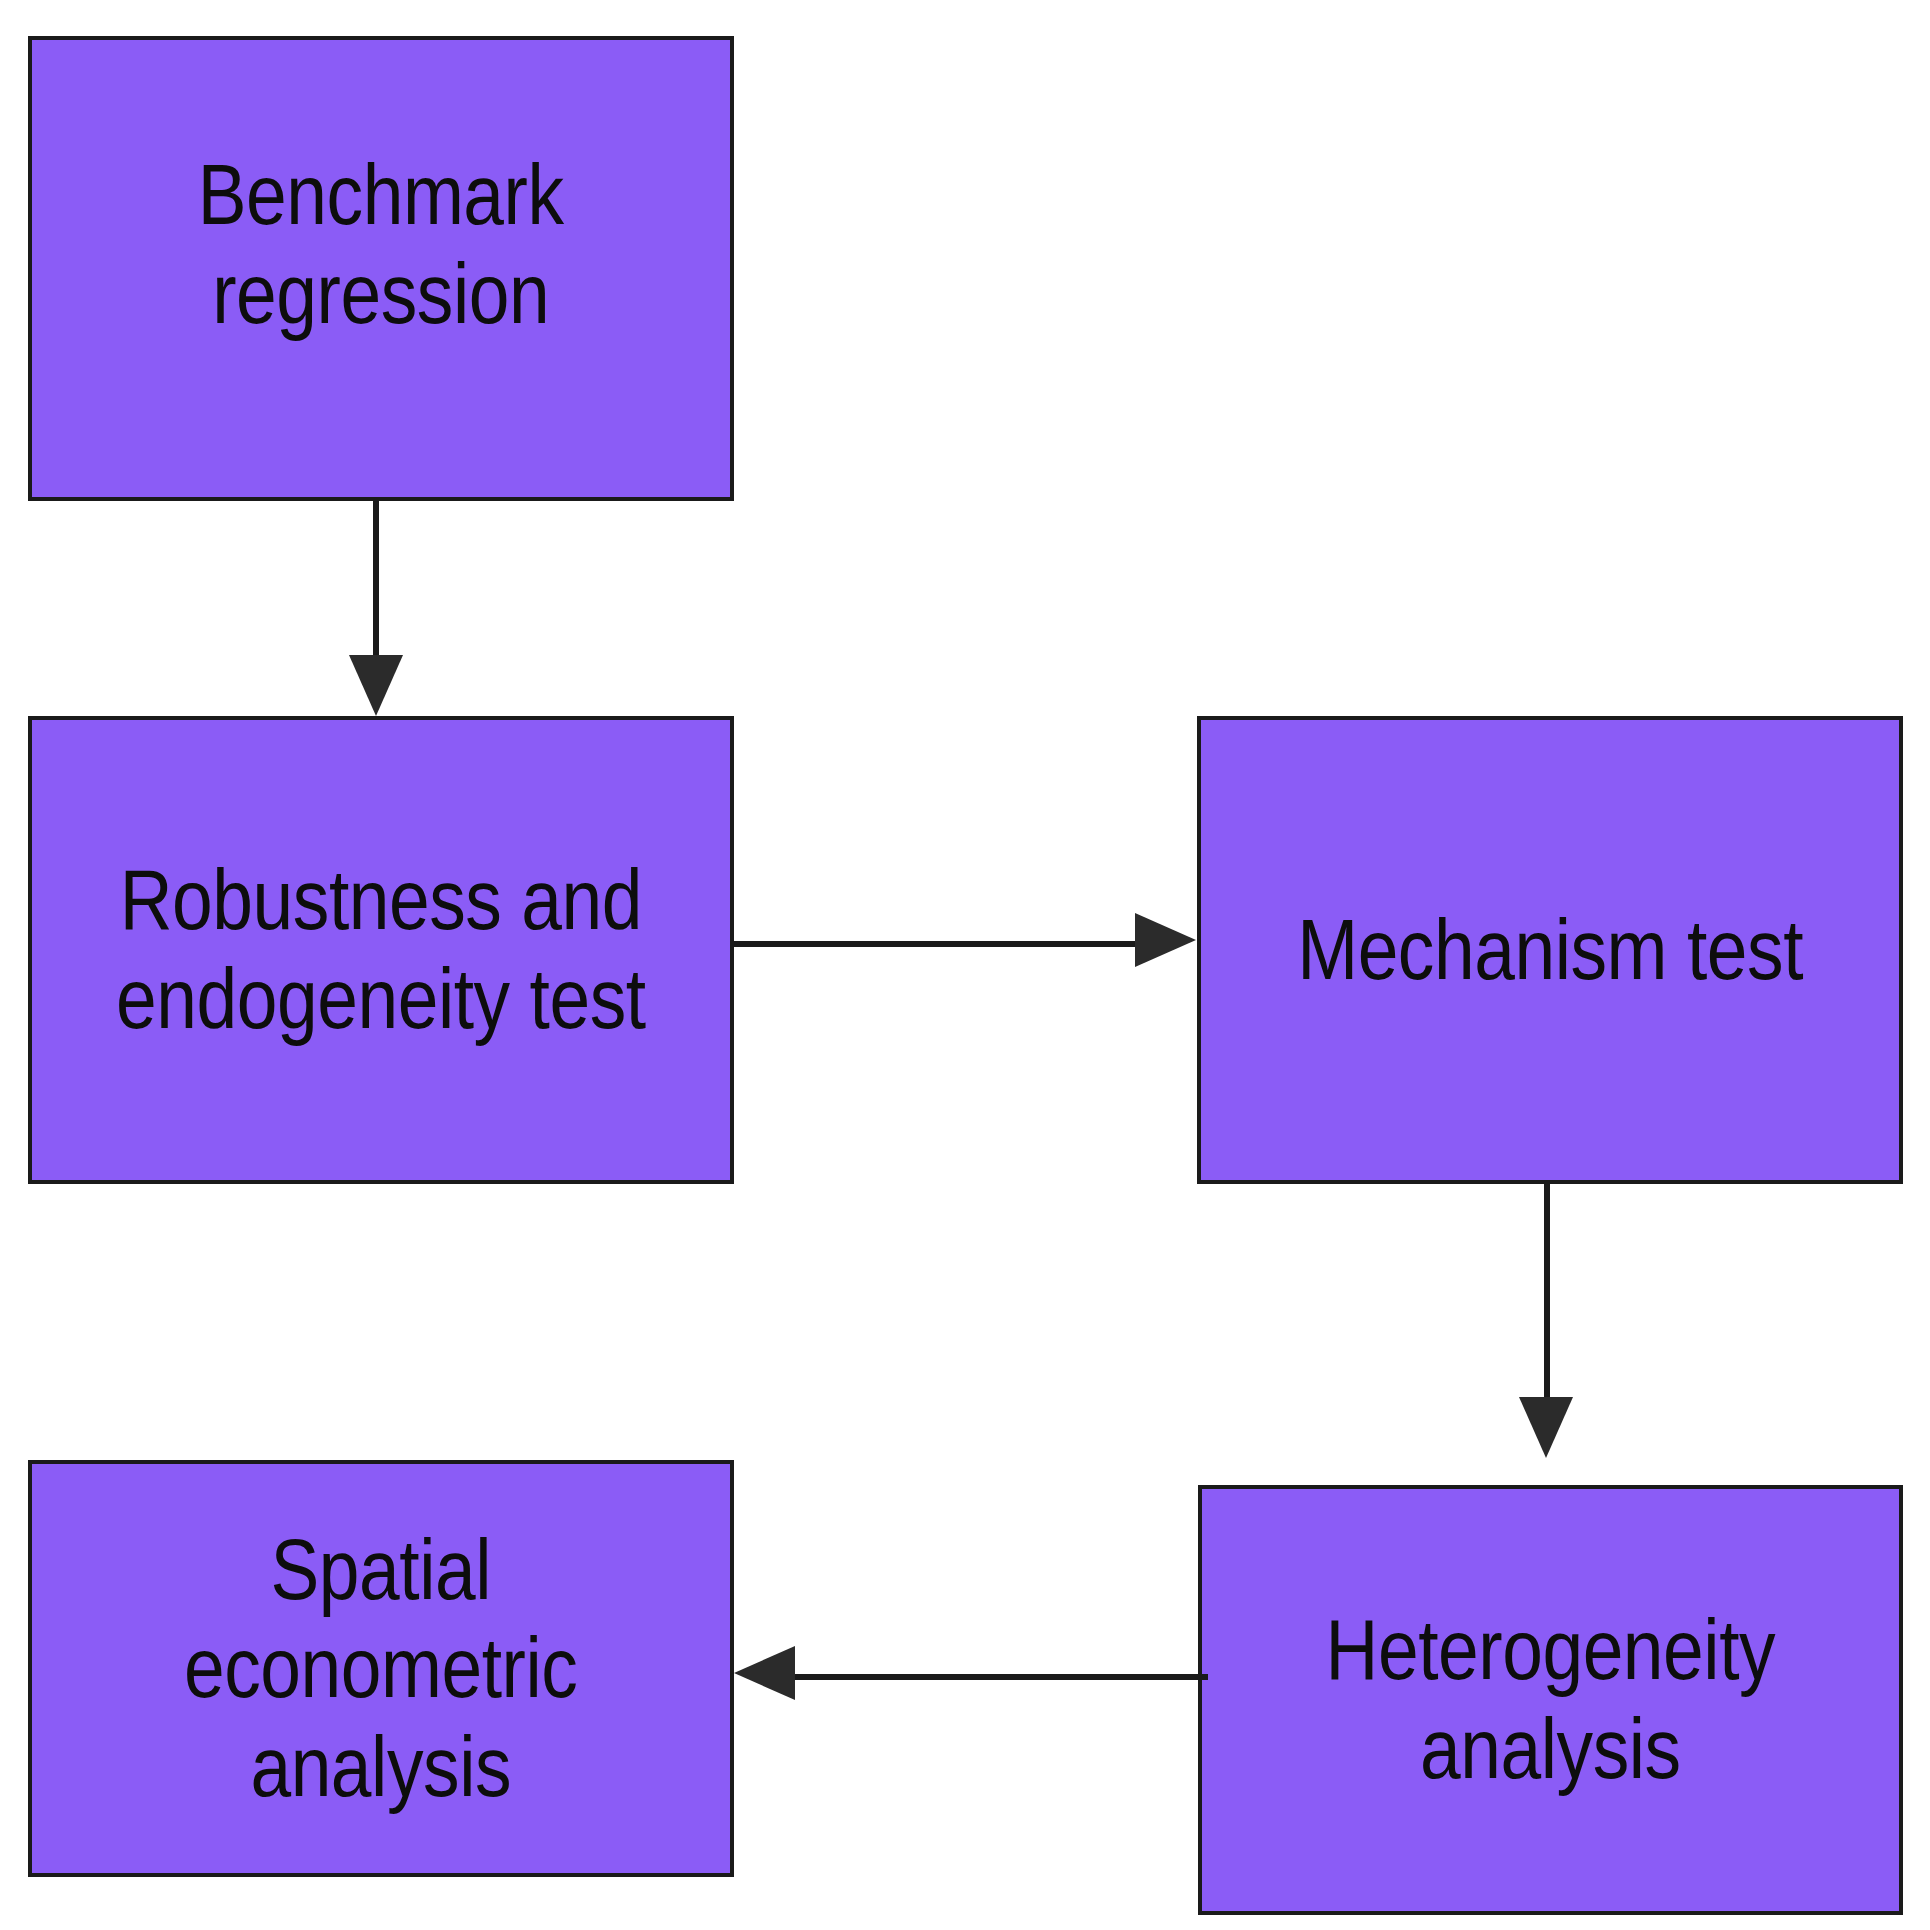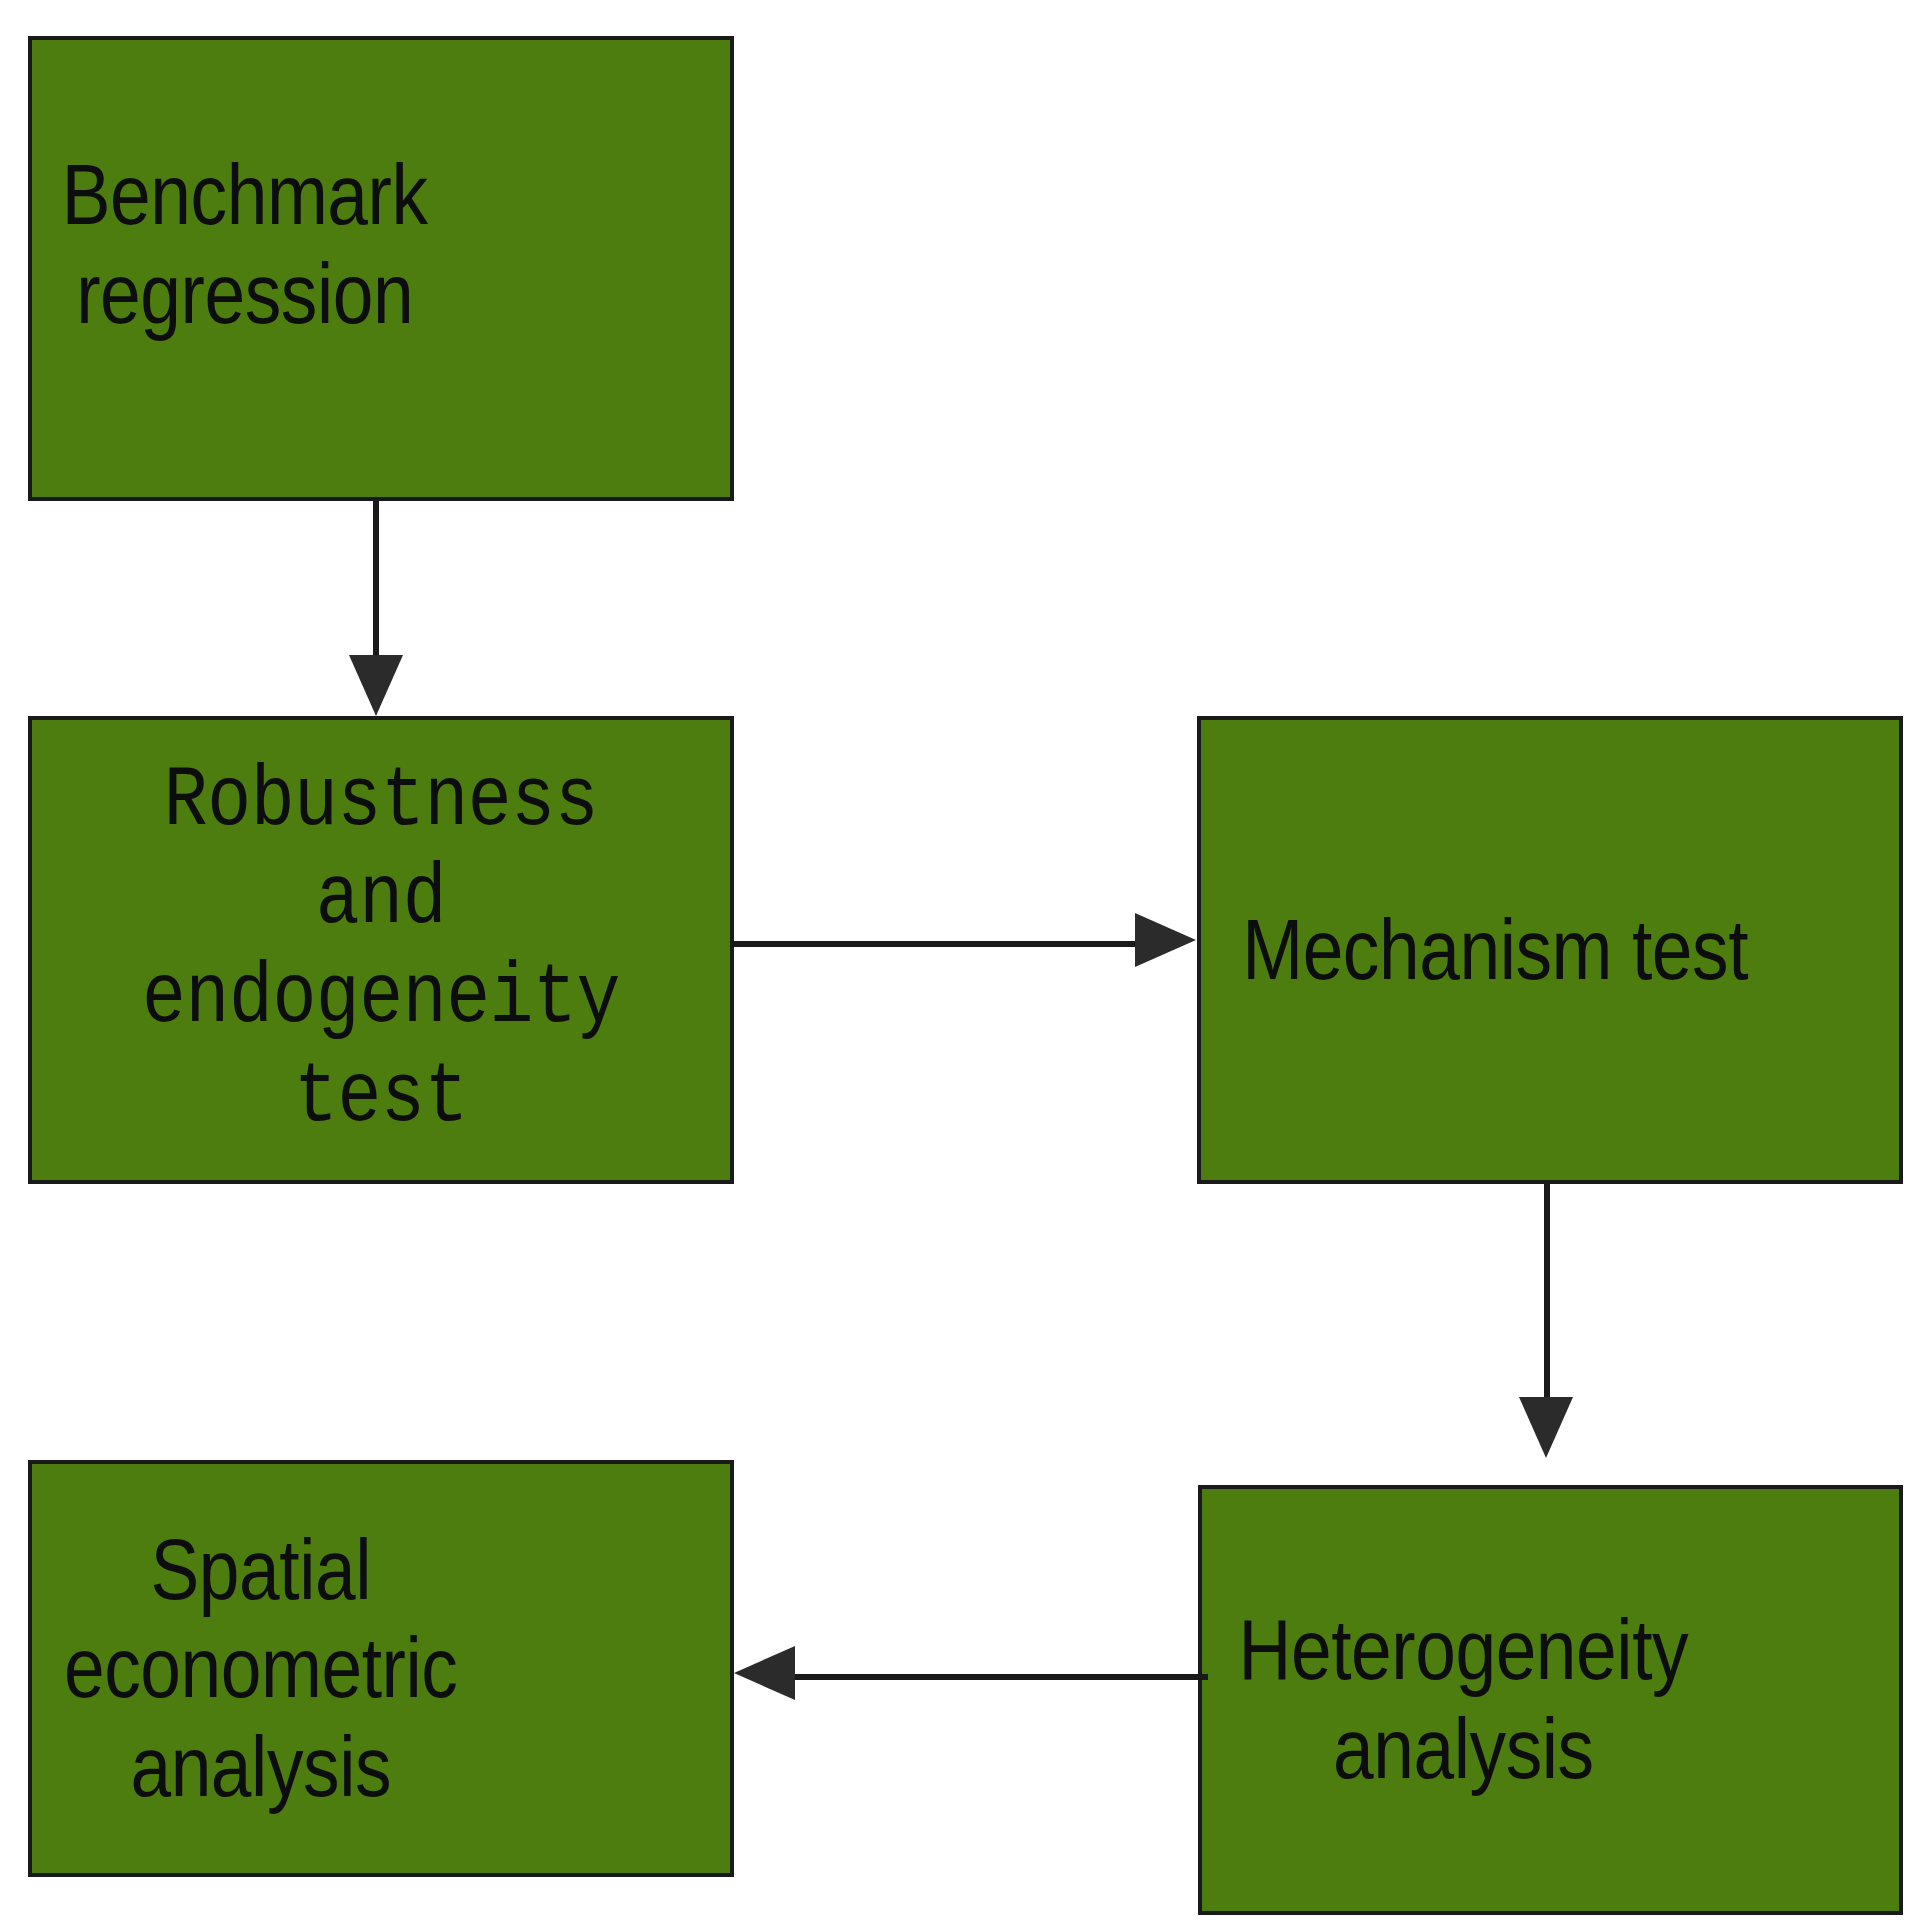--- a/index.html
+++ b/index.html
@@ -12,44 +12,45 @@
     width: 1931px;
     height: 1931px;
     background: #ffffff;
     overflow: hidden;
     font-family: "Liberation Sans", "DejaVu Sans", sans-serif;
   }
   .node {
     position: absolute;
     box-sizing: border-box;
     border: 4.9px solid #1a1a1a;
-    background: #4d7c0f;
+    background: #8b5cf6;
     display: flex;
     align-items: center;
+    justify-content: center;
   }
   .node-label {
     text-align: center;
     color: #0d0d0d;
     font-size: 85px;
     line-height: 1.16;
     font-weight: 400;
     letter-spacing: -0.5px;
     white-space: pre-line;
     transform: scaleX(0.86);
     transform-origin: center center;
   }
   
   #node-benchmark-regression {
     left: 27.6px;  top: 36px;  width: 706px; height: 465px;
     align-items: flex-start;
   }
   #node-benchmark-regression .node-label { margin-top: 106px; }
 
   #node-robustness-endogeneity {
-    left: 27.6px;  top: 716px; width: 706px; height: 468px; font-family: Liberation Mono, monospace;
+    left: 27.6px;  top: 716px; width: 706px; height: 468px;
   }
   #node-mechanism-test {
     left: 1197px; top: 716px; width: 706px; height: 468px;
   }
   #node-heterogeneity-analysis {
     left: 1198px; top: 1461px; width: 705px; height: 430px; margin-top: 24px;
   }
   #node-spatial-econometric {
     left: 27.6px;  top: 1460px; width: 706px; height: 417px;
   }

